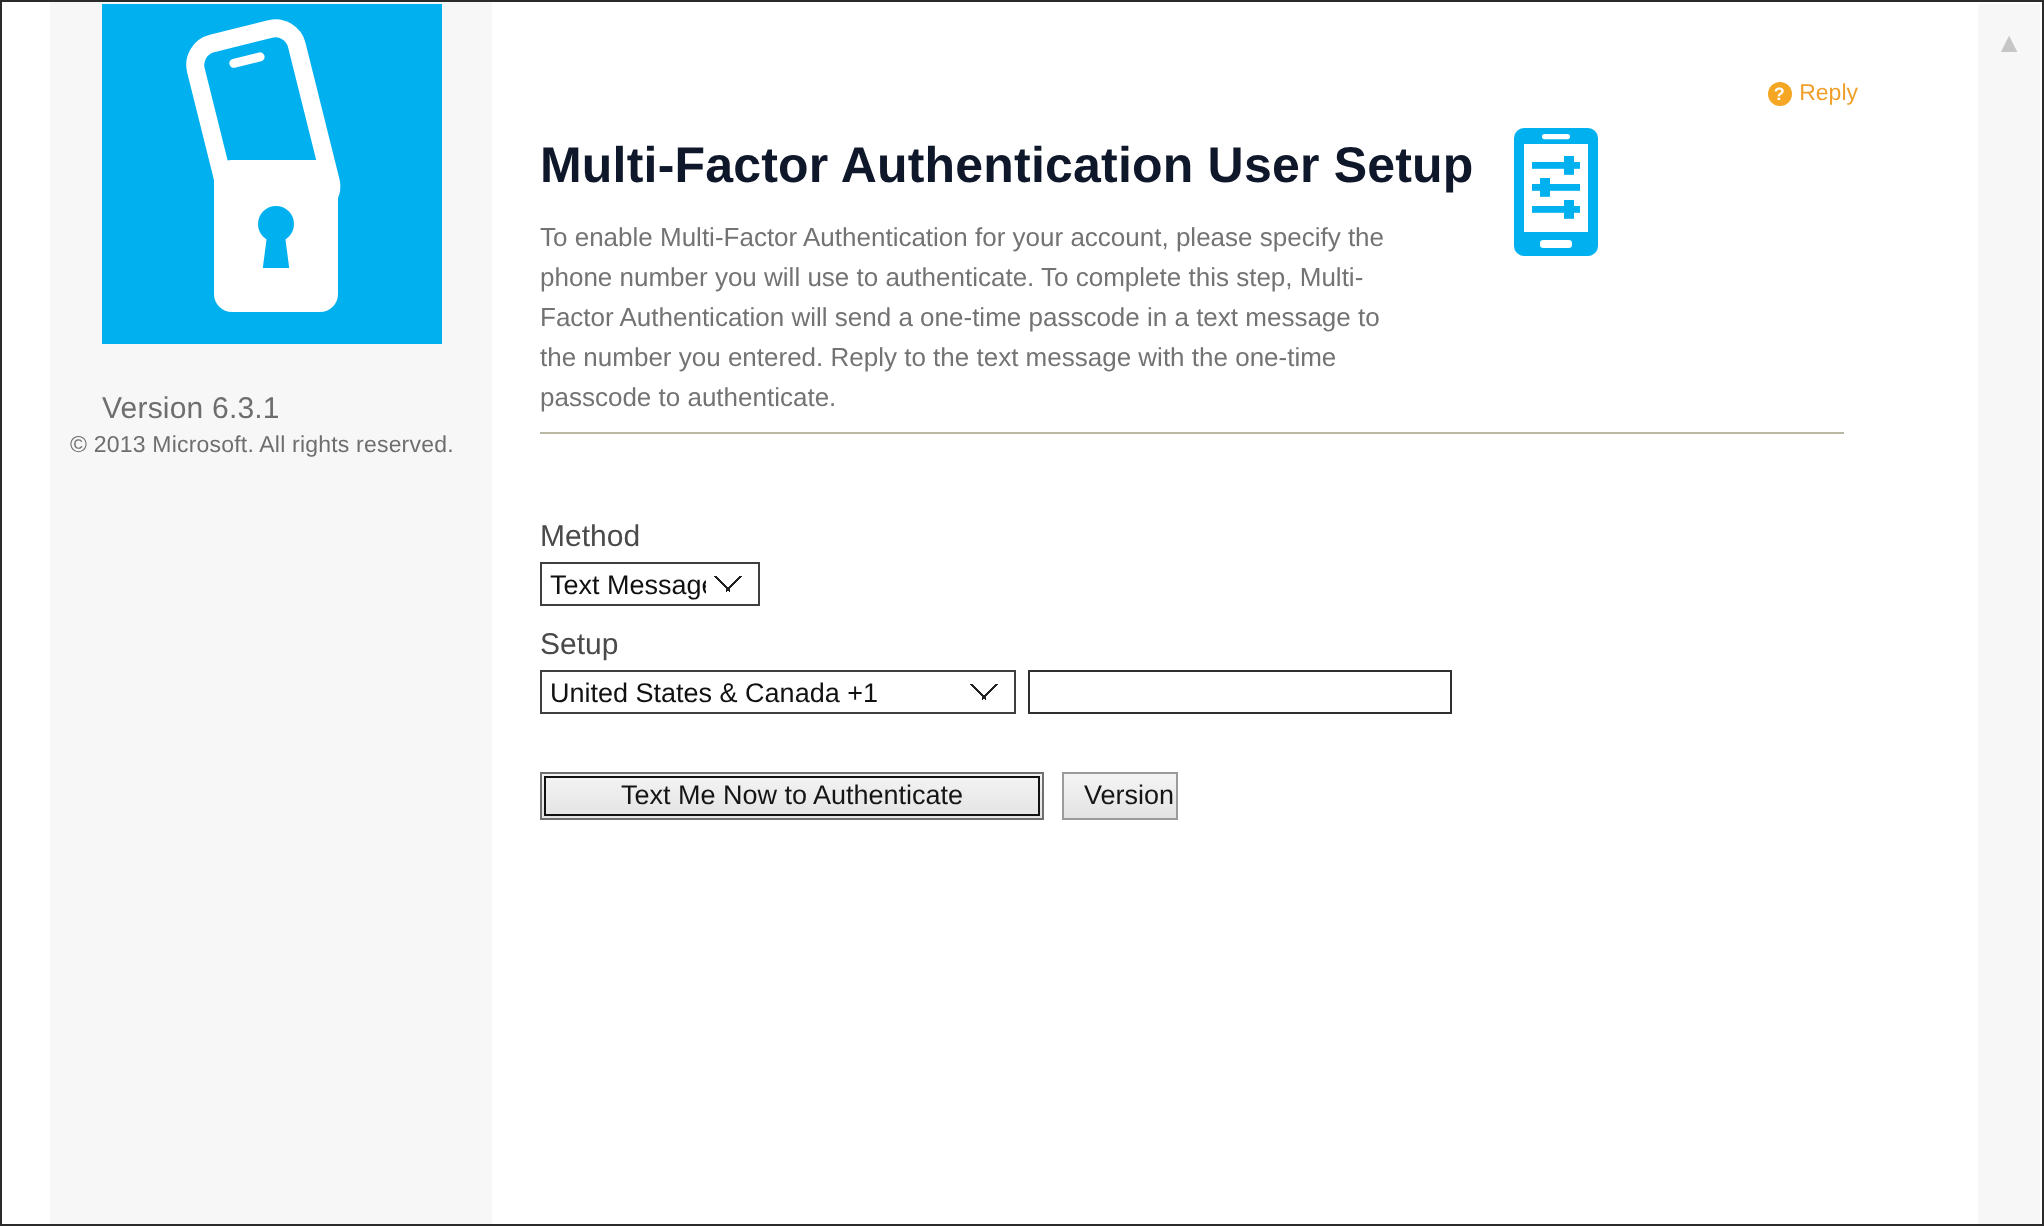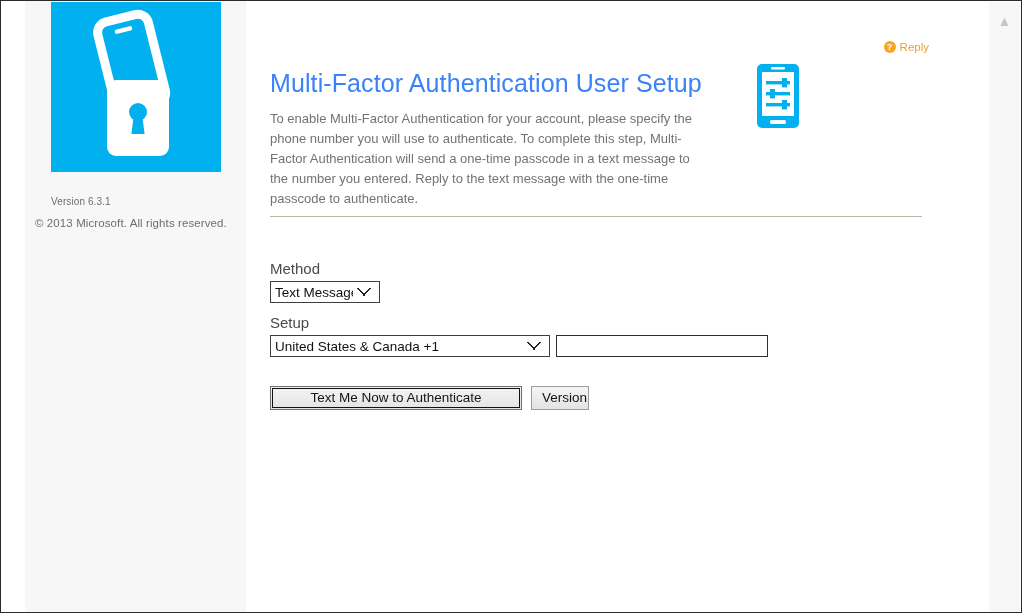--- a/index.html
+++ b/index.html
@@ -38,21 +38,21 @@
     width: 170px;
     height: 170px;
     background: #00b0ef;
   }
   .logo-tile svg { display: block; }
 
   .version-line {
     position: absolute;
     left: 26px;
     top: 195px;
-    font-size: 10px;
+    font-size: 15px;
     color: #6e6e6e;
     letter-spacing: .1px;
   }
   .copyright-line {
     position: absolute;
     left: 10px;
     top: 216px;
     font-size: 11.5px;
     color: #6e6e6e;
     letter-spacing: .1px;
@@ -91,22 +91,22 @@
     line-height: 12px;
     text-align: center;
     display: inline-block;
   }
 
   .page-title {
     position: absolute;
     left: 24px;
     top: 68px;
     font-size: 25px;
-    font-weight: 400;
-    color: #3b82f6;
+    font-weight: 700;
+    color: #0f172a;
     margin: 0;
     letter-spacing: .1px;
   }
 
   .intro-text {
     position: absolute;
     left: 24px;
     top: 108px;
     width: 434px;
     margin: 0;
@@ -166,21 +166,21 @@
     background-image:
       linear-gradient(45deg, transparent 49%, #222 50%, #222 58%, transparent 59%),
       linear-gradient(-45deg, transparent 49%, #222 50%, #222 58%, transparent 59%);
     background-size: 8px 8px, 8px 8px;
     background-position: right 14px center, right 8px center;
     background-repeat: no-repeat;
     padding-right: 26px;
     outline: none;
   }
   #method-select { width: 110px; }
-  #country-select { width: 280px; }
+  #country-select { width: 238px; }
 
   input.ui-text {
     font-family: "Liberation Sans", sans-serif;
     font-size: 13.5px;
     color: #111;
     background: #ffffff;
     border: 1px solid #2f2f2f;
     border-radius: 0;
     height: 22px;
     width: 212px;

